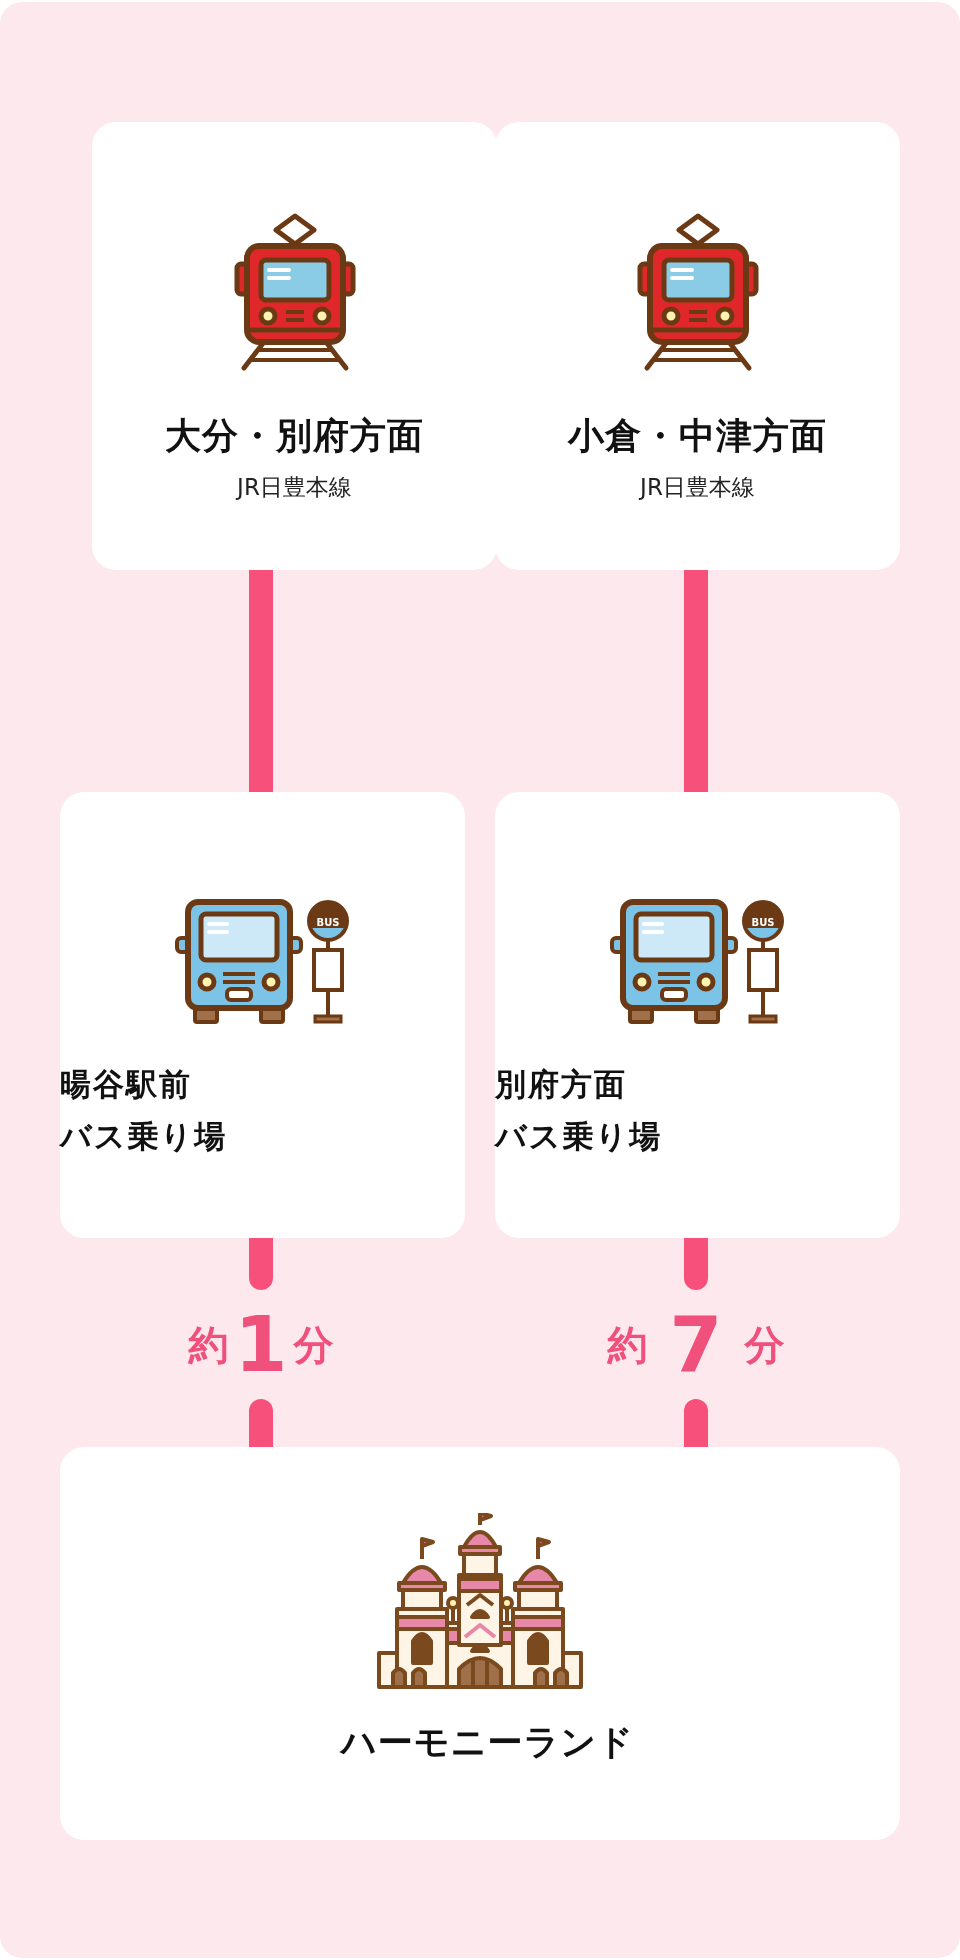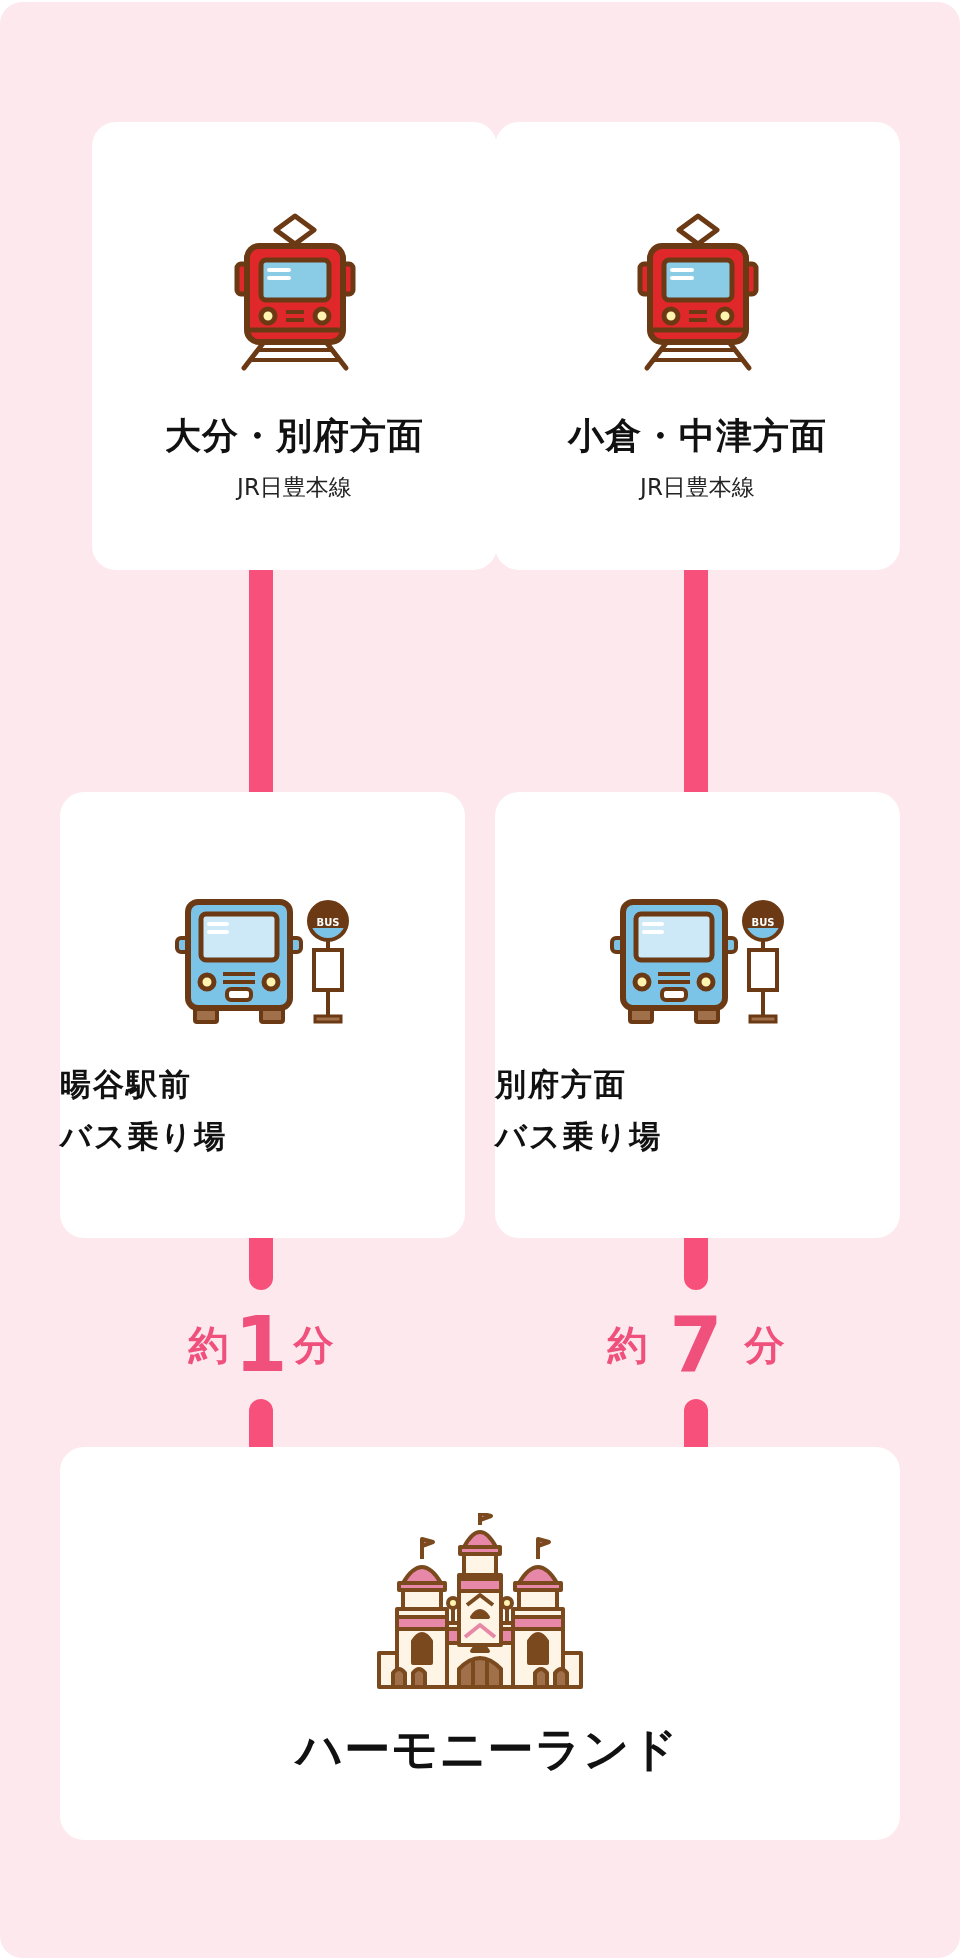--- a/index.html
+++ b/index.html
@@ -211,16 +211,16 @@
         <path d="M38 174 L38 160 Q44 152 50 160 L50 174 Z" fill="#A0704A"></path>
         <path d="M160 174 L160 160 Q166 152 172 160 L172 174 Z" fill="#A0704A"></path>
         <path d="M180 174 L180 160 Q186 152 192 160 L192 174 Z" fill="#A0704A"></path>
 
         <circle cx="78" cy="90" r="5" fill="#FFF3B0"></circle>
         <circle cx="132" cy="90" r="5" fill="#FFF3B0"></circle>
         <line x1="78" y1="95" x2="78" y2="110"></line>
         <line x1="132" y1="95" x2="132" y2="110"></line>
       </g>
     </svg>
-    <div class="title" style="top:272px; font-size:46px;padding-left:15px;">ハーモニーランド</div>
+    <div class="title" style="top:272px; font-size:35px;padding-left:15px;">ハーモニーランド</div>
   </div>
 
 </div>
 
 </body></html>

